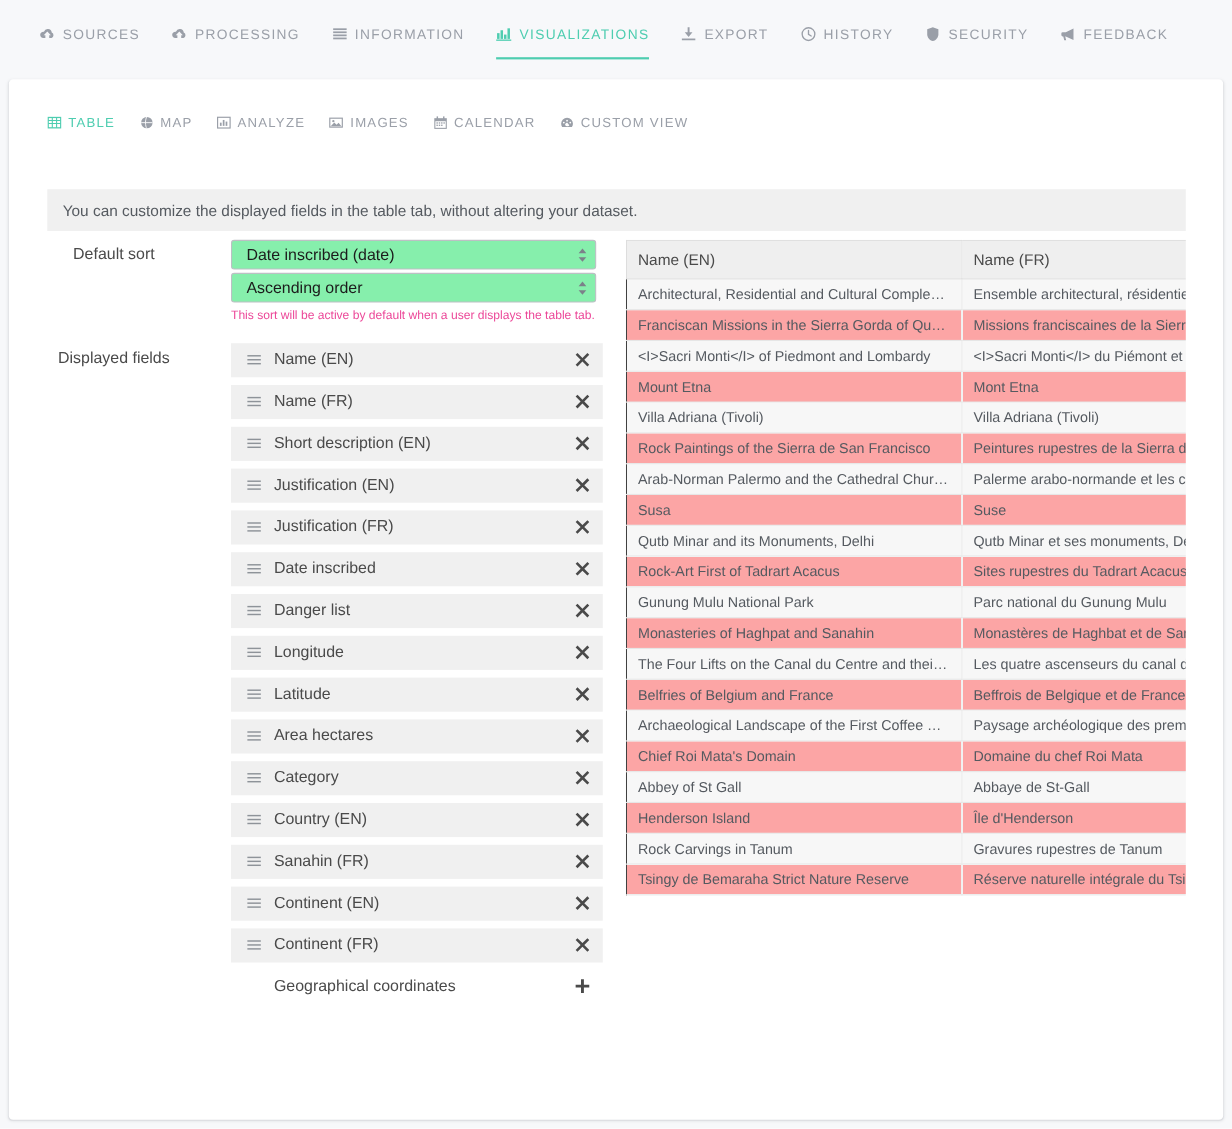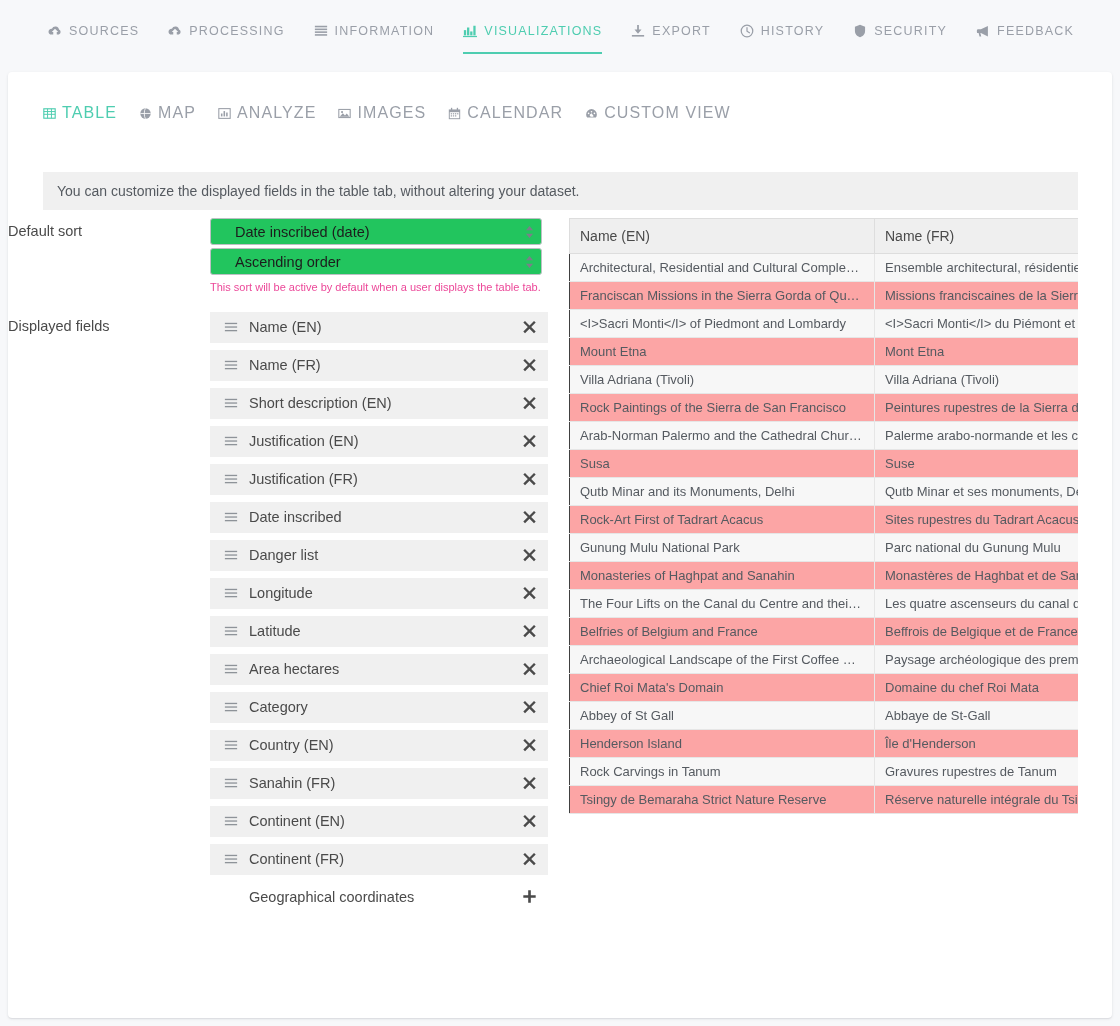--- a/index.html
+++ b/index.html
@@ -9,21 +9,21 @@
     background:#f7f8fa;
     font-family:"Liberation Sans", sans-serif;
     color:#4a4a4a;
     overflow:hidden;
     position:relative;
   }
 
   
   .topnav{
     position:absolute; left:0; top:0; width:994px; height:72px;
-    display:flex; align-items:flex-start; padding-left:48px; padding-top:24px;
+    display:flex; align-items:flex-start; padding-left:36px; padding-top:24px;
   }
   .navitem{
     display:flex; align-items:center; gap:7px;
     font-size:12.5px; letter-spacing:1.2px; text-transform:uppercase;
     color:#9a9fa8; margin-right:29px; cursor:pointer;
     position:relative; padding-bottom:16px;
   }
   .navitem .lbl{ white-space:nowrap; }
   .navitem.active{ color:#4ecdb0; }
   .navitem.active:after{
@@ -41,48 +41,48 @@
     overflow:hidden;
   }
 
   
   .subtabs{
     position:absolute; left:35px; top:32px;
     display:flex; align-items:center;
   }
   .subtab{
     display:flex; align-items:center; gap:6px;
-    font-size:16px; letter-spacing:1.1px; text-transform:uppercase;
+    font-size:12px; letter-spacing:1.1px; text-transform:uppercase;
     color:#9a9fa8; margin-right:22px; cursor:pointer; white-space:nowrap;text-align:center;
   }
   .subtab.active{ color:#4ecdb0; }
   .subicon{ width:13px; height:13px; display:inline-block; flex:0 0 auto; line-height:0; }
   .subicon svg{ display:block; }
 
   
   .banner{
     position:absolute; left:35px; top:100px; width:1035px; height:38px;
     background:#f0f0f0; display:flex; align-items:center;
     padding-left:14px; font-size:14px; color:#555a60;
   }
 
   
   .form-area{ position:absolute; left:0; top:146px; width:556px; }
   .row{ display:flex; align-items:flex-start; margin-bottom:0; }
   .row-label{
-    width:202px; text-align:left; padding-right:11px;
+    width:202px; text-align:center; padding-right:11px;
     font-size:14.5px; color:#4a4a4a; padding-top:5px;
   }
   .ctrl{ width:332px; }
   select.sel{
     -webkit-appearance:none; appearance:none;
     width:332px; height:27px;
     border:1px solid #bcc0c4; border-radius:3px;
-    background:#22c55e; font-family:"Liberation Sans", sans-serif;
-    font-size:14.5px; color:#1c1c1c; padding:0 24px 0 24px;
+    background:#86efac; font-family:"Liberation Sans", sans-serif;
+    font-size:14.5px; color:#1c1c1c; padding:0 24px 0 13px;
     outline:none; cursor:pointer; display:block;
   }
   .selwrap{ position:relative; }
   .selwrap + .selwrap { margin-top:3px; }
   .selarrow{
     position:absolute; right:8px; top:50%; transform:translateY(-50%);
     pointer-events:none; width:9px; height:14px;
   }
   .hint{
     width:332px; margin-top:5px; font-size:11px; color:#ec4899; line-height:1.35;

